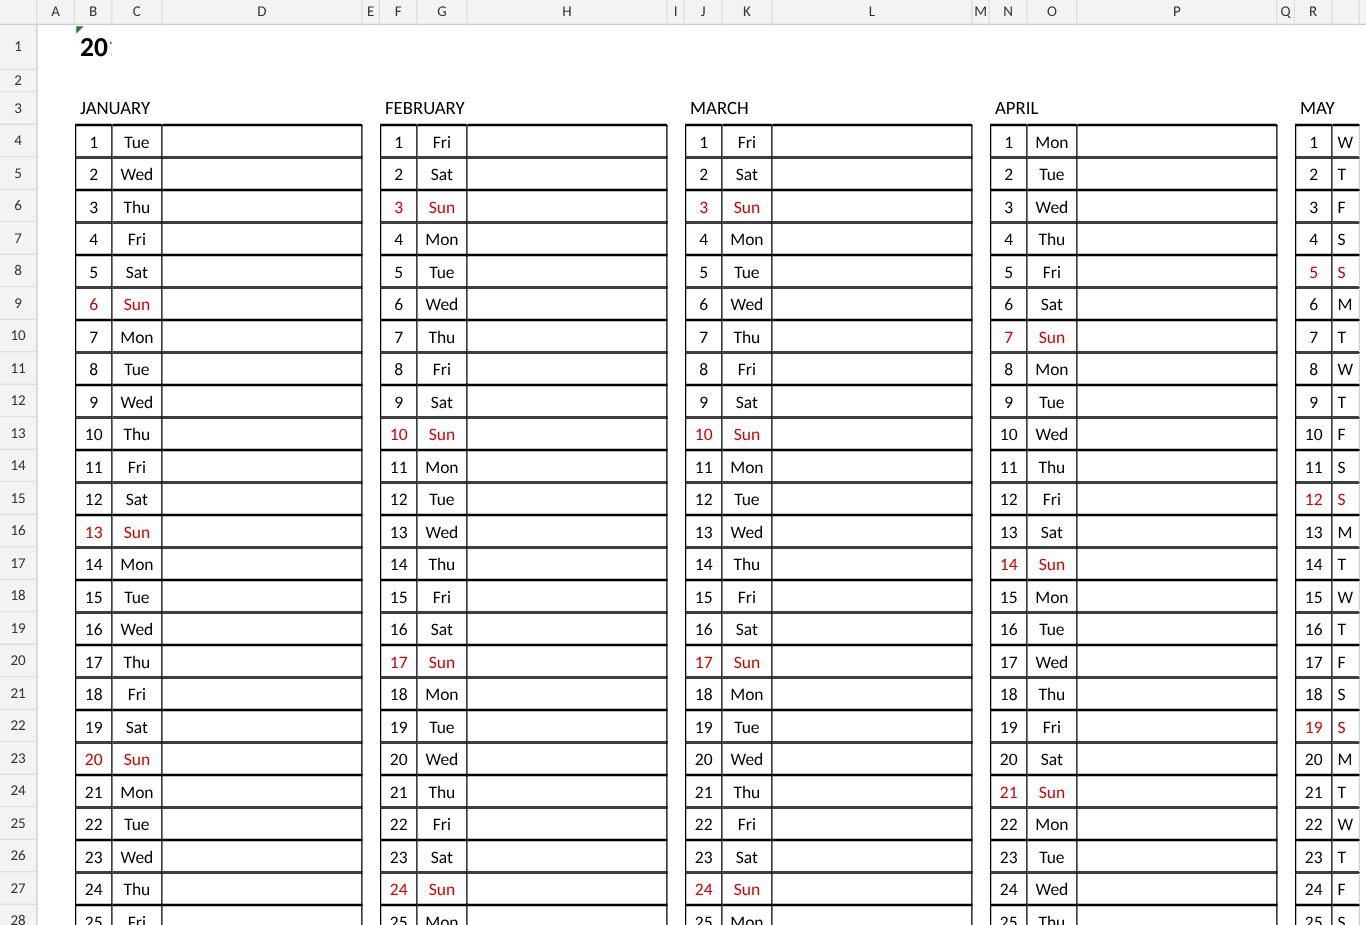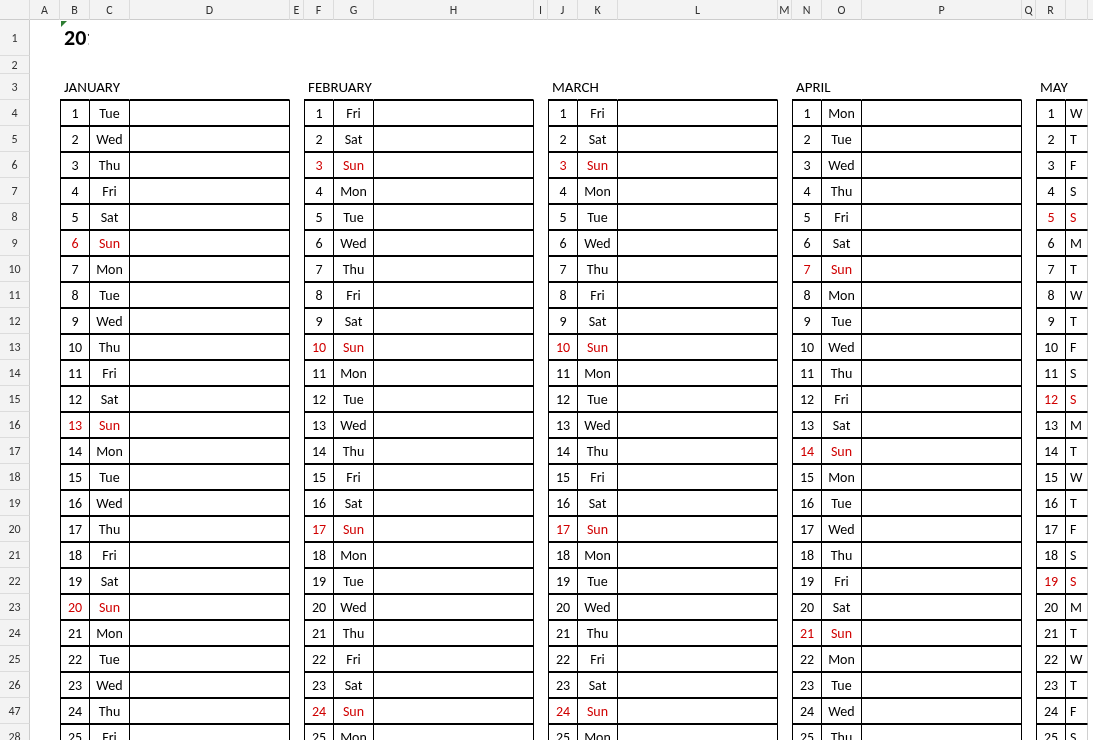--- a/index.html
+++ b/index.html
@@ -684,21 +684,21 @@
       <div class="cell day-notes"></div>
       <div class="cell"></div>
       <div class="cell day-num">23</div>
       <div class="cell day-name">Tue</div>
       <div class="cell day-notes"></div>
       <div class="cell"></div>
       <div class="cell day-num">23</div>
       <div class="cell day-name" style="border-right: 1px solid rgb(208, 208, 208); justify-content: flex-start; padding-left: 4px;">T</div>
     </div>
     <div class="body-row row-n">
-      <div class="row-head">47</div>
+      <div class="row-head">27</div>
       <div class="cell"></div>
       <div class="cell day-num">24</div>
       <div class="cell day-name">Thu</div>
       <div class="cell day-notes"></div>
       <div class="cell"></div>
       <div class="cell day-num sunday">24</div>
       <div class="cell day-name sunday">Sun</div>
       <div class="cell day-notes"></div>
       <div class="cell"></div>
       <div class="cell day-num sunday">24</div>

